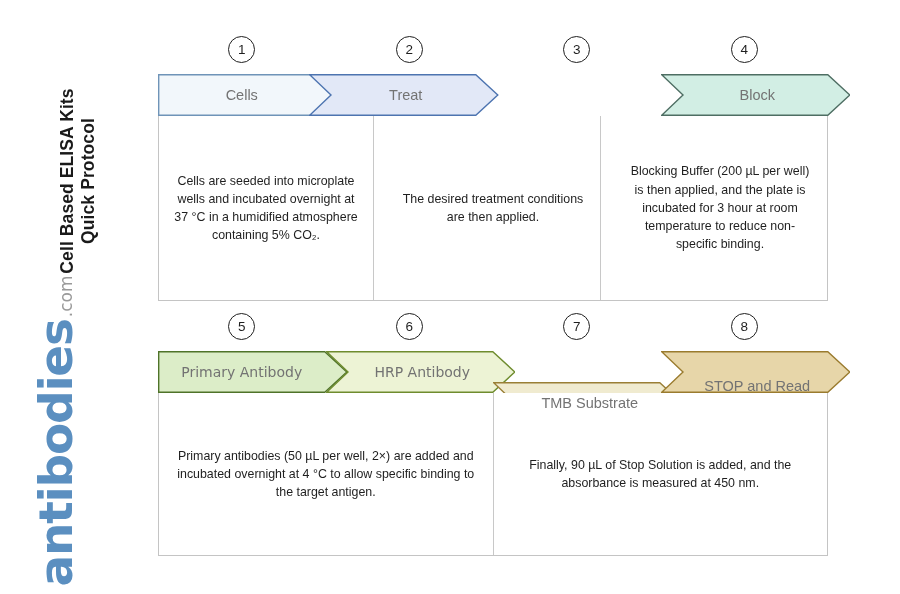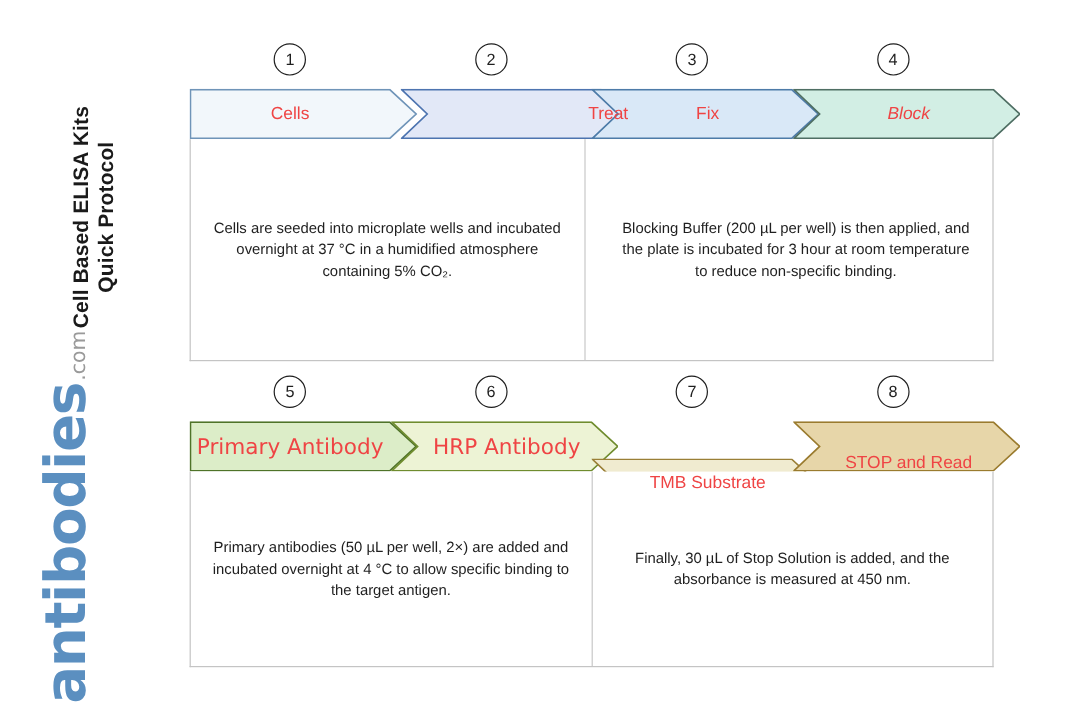--- a/index.html
+++ b/index.html
@@ -116,27 +116,27 @@
     justify-content: center;
   }
   .chev .chev-shape {
     position: absolute;
     inset: 0;
   }
   .chev .chev-label {
     position: relative;
     z-index: 2;
     font-size: 14.5px;
-    color: #ef4444;
+    color: #737373;
     white-space: nowrap;
     text-align: center;
   }
   .chev.alt .chev-label {
     font-family: "DejaVu Sans", sans-serif;
-    font-size: 18px;
+    font-size: 14px;
   }
 
   
   .cells {
     position: relative;
     display: flex;
     border: 1px solid #c4c4c4;
     border-top: none;
     box-sizing: border-box;
     background: #ffffff;
@@ -189,42 +189,39 @@
         <span>4</span>
       </div>
     </div>
   <div class="chev-band">
       <div class="chev" style="left: 0px; width: 189.5px;">
         <svg class="chev-shape" viewBox="0 0 189.5 42" preserveAspectRatio="none">
           <path d="M 0.7,0.7 L 166.8,0.7 L 188.8,21 L 166.8,41.3 L 0.7,41.3 Z" fill="#f2f7fb" stroke="#6f94b8" stroke-width="1.4"></path>
         </svg>
         <span class="chev-label" style="padding-right: 22px; padding-left: 0px;">Cells</span>
       </div>
-      <div class="chev" style="left: 176px; width: 189.5px; justify-content: flex-end;">
+      <div class="chev" style="left: 151px; width: 189.5px;">
         <svg class="chev-shape" viewBox="0 0 189.5 42" preserveAspectRatio="none">
           <path d="M 0.7,0.7 L 166.8,0.7 L 188.8,21 L 166.8,41.3 L 0.7,41.3 L 22,21 Z" fill="#e2e8f7" stroke="#4d74b0" stroke-width="1.4"></path>
         </svg>
         <span class="chev-label" style="padding-right: 0px; padding-left: 4px;">Treat</span>
       </div>
-      <div class="chev" style="left: 335px; width: 189.5px;">
-        <svg class="chev-shape" viewBox="0 0 189.5 42" preserveAspectRatio="none">
-          <path d="M 0.7,0.7 L 166.8,0.7 L 188.8,21 L 166.8,41.3 L 0.7,41.3 L 22,21 Z" fill="#d9e8f7" stroke="#4d7ba8" stroke-width="1.4"></path>
-        </svg>
-        <span class="chev-label" style="padding-right: 0px; padding-left: 4px;">Fix</span>
-      </div>
       <div class="chev" style="left: 502.5px; width: 189.5px;">
         <svg class="chev-shape" viewBox="0 0 189.5 42" preserveAspectRatio="none">
           <path d="M 0.7,0.7 L 166.8,0.7 L 188.8,21 L 166.8,41.3 L 0.7,41.3 L 22,21 Z" fill="#d2eee4" stroke="#4e6e63" stroke-width="1.4"></path>
         </svg>
-        <span class="chev-label" style="padding-right: 0px; padding-left: 4px; font-style: italic;">Block</span>
+        <span class="chev-label" style="padding-right: 0px; padding-left: 4px;">Block</span>
       </div>
     </div>
   <div class="cells">
       <div class="cell">
         <div class="cell-text">Cells are seeded into microplate wells and incubated overnight at 37 °C in a humidified atmosphere containing 5% CO₂.</div>
+      </div>
+      <div class="cell">
+        <div class="cell-text">The desired treatment conditions are then applied.</div>
       </div>
       <div class="cell">
         <div class="cell-text">Blocking Buffer (200 µL per well) is then applied, and the plate is incubated for 3 hour at room temperature to reduce non-specific binding.</div>
       </div>
     </div>
 </div>
 
 <div class="flow-row" id="flow-row-2">
   <div class="numbers">
       <div class="num-circle" style="left: 70.25px;">
@@ -264,16 +261,16 @@
           <path d="M 0.7,0.7 L 166.8,0.7 L 188.8,21 L 166.8,41.3 L 0.7,41.3 L 22,21 Z" fill="#e7d6a9" stroke="#9a7b2e" stroke-width="1.4"></path>
         </svg>
         <span class="chev-label" style="padding-right: 0px; padding-left: 4px; margin-top: 28px;">STOP and Read</span>
       </div>
     </div>
   <div class="cells">
       <div class="cell">
         <div class="cell-text">Primary antibodies (50 µL per well, 2×) are added and incubated overnight at 4 °C to allow specific binding to the target antigen.</div>
       </div>
       <div class="cell">
-        <div class="cell-text">Finally, 30 µL of Stop Solution is added, and the absorbance is measured at 450 nm.</div>
+        <div class="cell-text">Finally, 90 µL of Stop Solution is added, and the absorbance is measured at 450 nm.</div>
       </div>
     </div>
 </div>
 
 </body></html>

